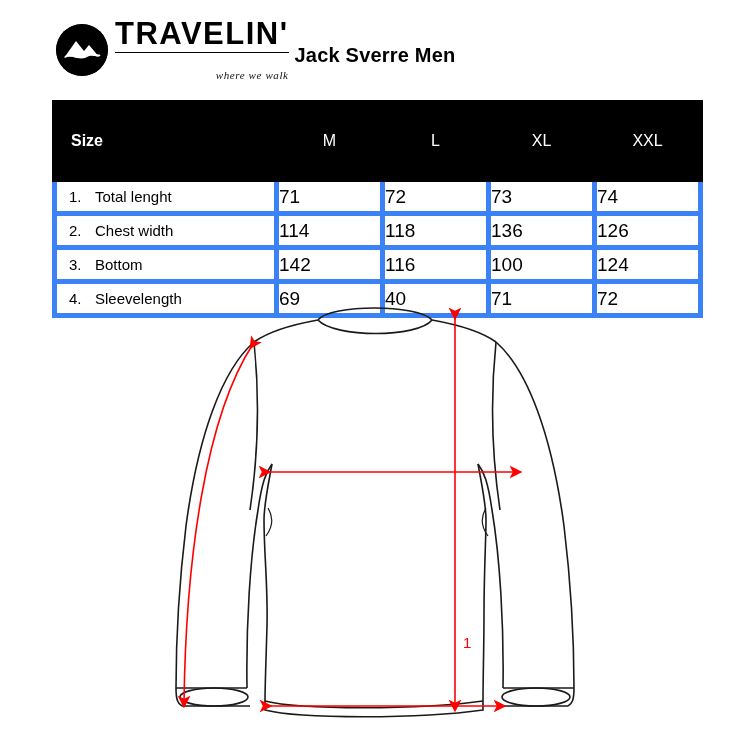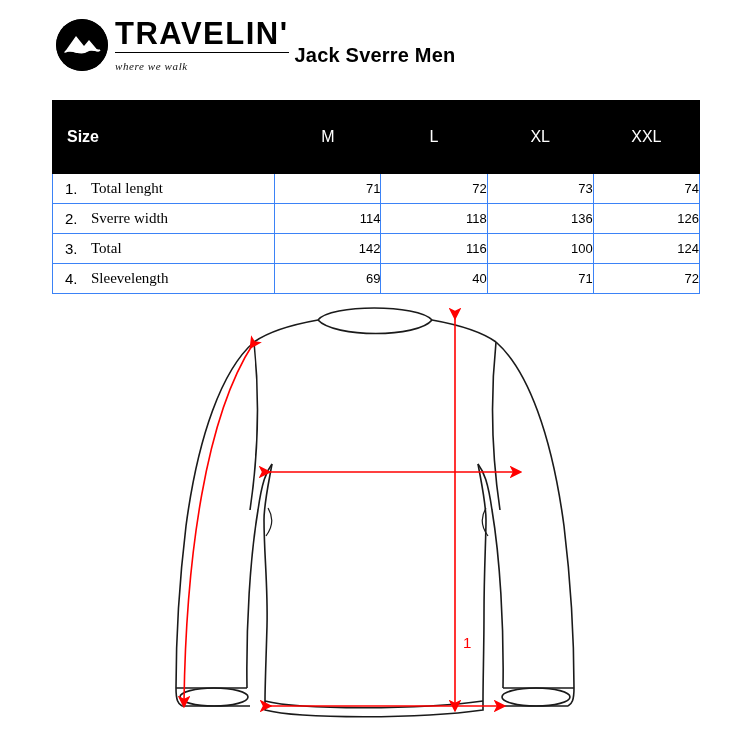--- a/index.html
+++ b/index.html
@@ -54,22 +54,22 @@
     letter-spacing: 1.5px;
     line-height: 1;
     color: #000000;
   }
   .brand-tagline {
     font-family: "Liberation Serif", serif;
     font-style: italic;
     font-size: 11px;
     letter-spacing: 0.6px;
     color: #111111;
-    text-align: left;
-    margin-top: 7px;
+    text-align: right;
+    margin-top: 16px;
   }
   .brand-rule {
     height: 1px;
     background: #000;
     margin-top: 3px;
     width: 100%;
   }
   .doc-title {
     position: absolute;
     left: 0;
@@ -86,21 +86,21 @@
   .size-table {
     position: absolute;
     left: 52px;
     top: 100px;
     width: 648px;
     border-collapse: collapse;
     table-layout: fixed;
   }
   .size-table th,
   .size-table td {
-    border: 1px solid #3b82f6;
+    border: 5px solid #3b82f6;
     padding: 0;
     height: 29px;
     font-size: 16px;
   }
   .size-table thead th {
     background: #000000;
     color: #ffffff;
     height: 72px;
     font-weight: bold;
     font-size: 16px;
@@ -126,24 +126,24 @@
   .row-label-inner {
     display: flex;
     align-items: center;
   }
   .row-num {
     width: 38px;
     padding-left: 12px;
     box-sizing: border-box;
     font-size: 15px;
   }
-  .row-text { font-size: 15px; font-family: Liberation Serif, serif; }
+  .row-text { font-size: 15px; }
   td.val {
-    text-align: right;
-    font-size: 13px;
+    text-align: left;
+    font-size: 19px;
   }
 
   
   .illustration {
     position: absolute;
     left: 0;
     top: 296px;
     width: 750px;
     height: 454px;
   }
@@ -208,33 +208,33 @@
       </td>
       <td class="val">71</td>
       <td class="val">72</td>
       <td class="val">73</td>
       <td class="val">74</td>
     </tr>
     <tr>
       <td class="row-label">
         <div class="row-label-inner">
           <span class="row-num">2.</span>
-          <span class="row-text">Sverre width</span>
+          <span class="row-text">Chest width</span>
         </div>
       </td>
       <td class="val">114</td>
       <td class="val">118</td>
       <td class="val">136</td>
       <td class="val">126</td>
     </tr>
     <tr>
       <td class="row-label">
         <div class="row-label-inner">
           <span class="row-num">3.</span>
-          <span class="row-text">Total</span>
+          <span class="row-text">Bottom</span>
         </div>
       </td>
       <td class="val">142</td>
       <td class="val">116</td>
       <td class="val">100</td>
       <td class="val">124</td>
     </tr>
     <tr>
       <td class="row-label">
         <div class="row-label-inner">

